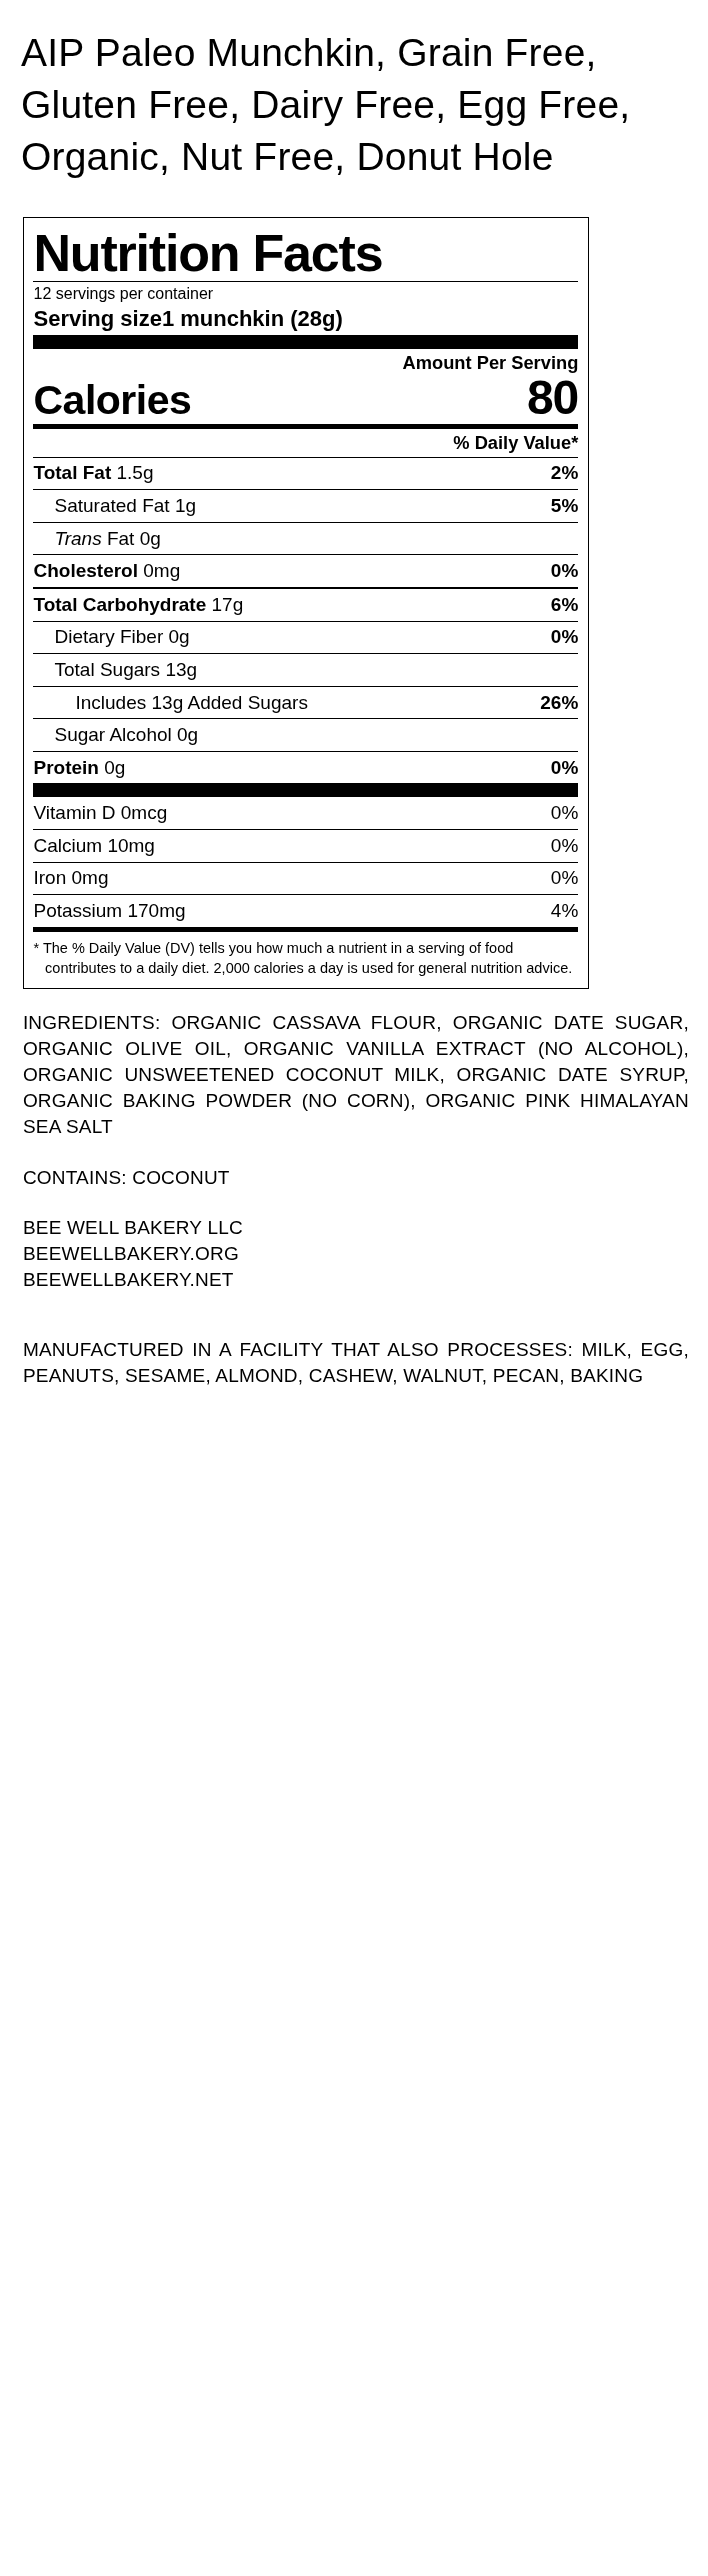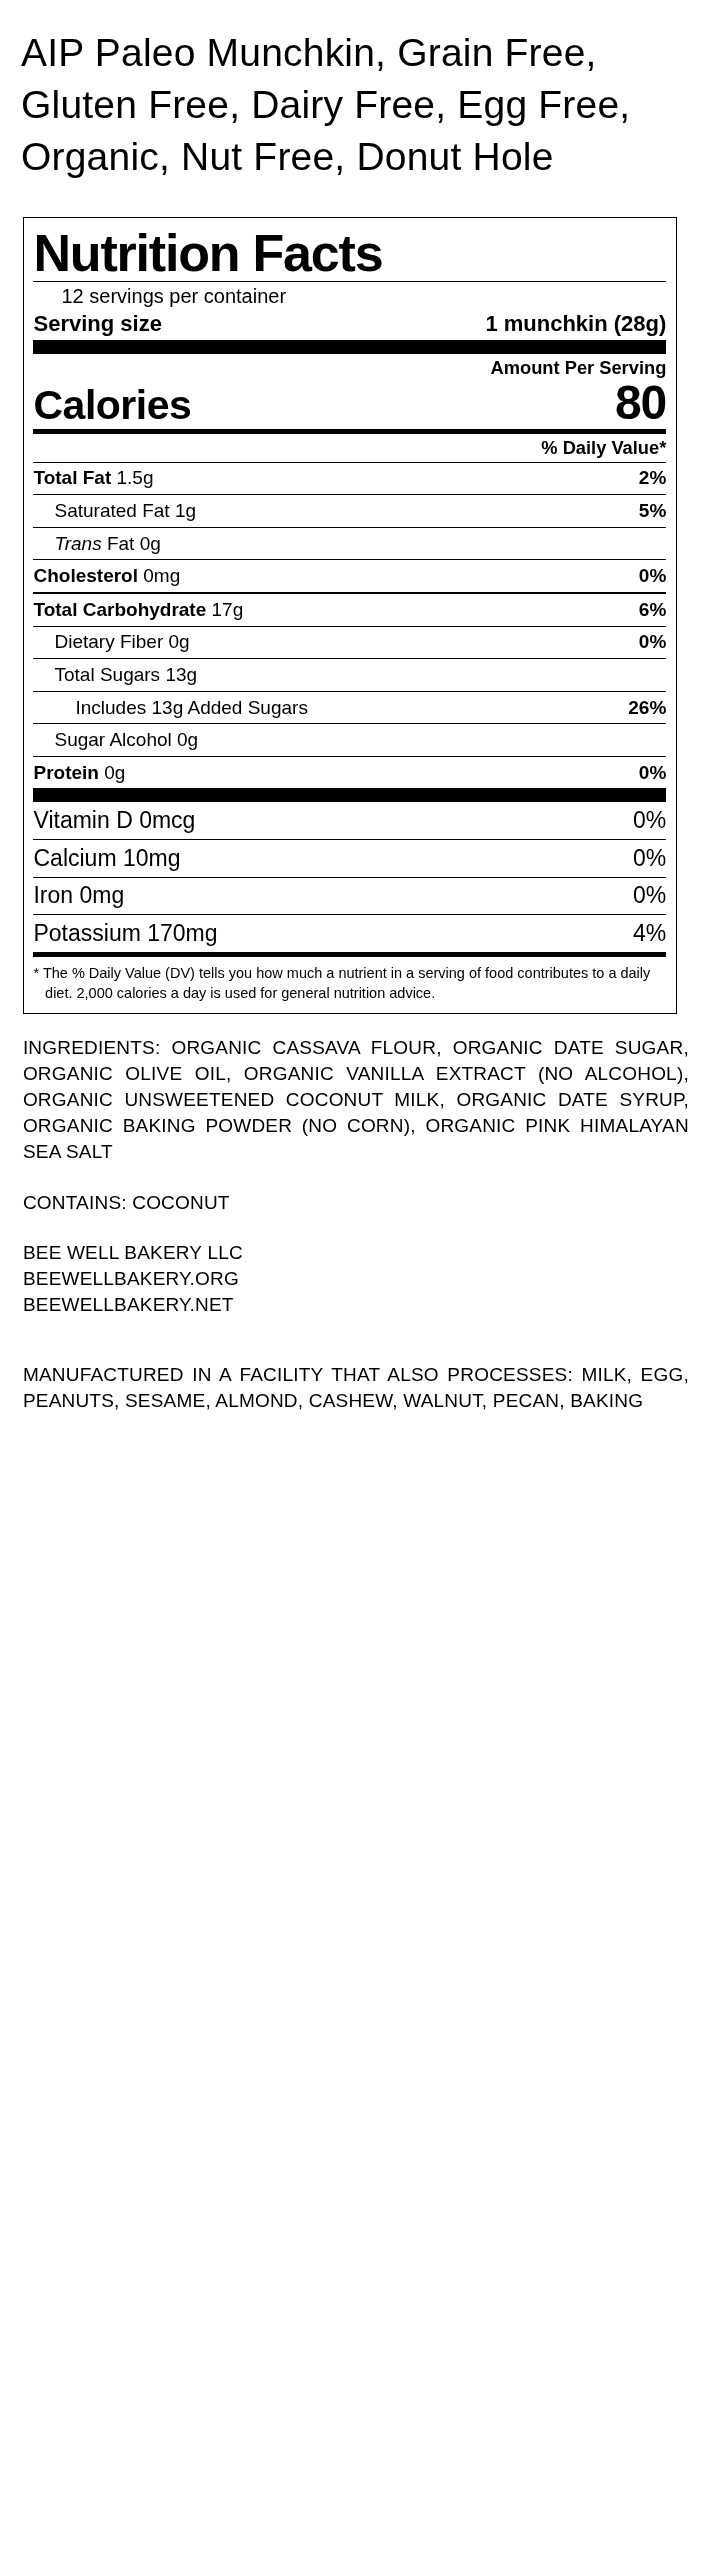--- a/index.html
+++ b/index.html
@@ -27,44 +27,43 @@
     letter-spacing: 0.2px;
     margin: 9.6px 0 33px 0;
     max-width: 665px;
   }
 
   
   .nutrition-panel {
     border: 1.9px solid #000;
     padding: 5.8px 9.6px 7.7px 9.6px;
     box-sizing: border-box;
-    width: 654px;
+    width: 566px;
     margin: 0 auto 0 1.9px;
   }
   .nf-title {
     font-size: 52px;
     font-weight: 700;
     letter-spacing: -1.2px;
     line-height: 1.0;
     margin: 3.9px 0 1.9px 0;
     font-family: "Liberation Sans", sans-serif;
   }
   .rule-thin { border-bottom: 1px solid #000; }
   .rule-med { border-bottom: 5.8px solid #000; }
   .rule-thick { border-bottom: 14.5px solid #000; }
   .rule-hair { border-bottom: 1px solid #000; }
 
   .servings-line {
-    font-size: 20px;
+    font-size: 16px;
     padding: 2.9px 0 1.9px 0;
-    margin-left: 28px;
   }
   .serving-size-row {
     display: flex;
-    justify-content: space-between;
+    justify-content: flex-start;
     font-size: 22px;
     font-weight: 700;
     padding: 1px 0 2.9px 0;
   }
   .amount-per {
     font-size: 18.3px;
     font-weight: 700;
     padding: 2.9px 0 0 0;
     text-align: right;
   }
@@ -101,21 +100,21 @@
     padding: 4.8px 0 4.8px 0;
   }
   .nf-row .name { }
   .nf-row .name b { font-weight: 700; }
   .nf-row .dv { font-weight: 700; }
   .indent-1 { padding-left: 21px; }
   .indent-2 { padding-left: 42px; }
   .italic { font-style: italic; }
 
   .vitamins .nf-row .dv { font-weight: 400; }
-  .vitamins .nf-row { font-size: 23px; }
+  .vitamins .nf-row { font-size: 19px; }
 
   .footnote {
     font-size: 14.5px;
     line-height: 1.42;
     padding: 5.8px 0 1.9px 0;
   }
   .footnote-body { padding-left: 11.6px; display: block; text-indent: -11.6px; }
 
   
   .text-block {

